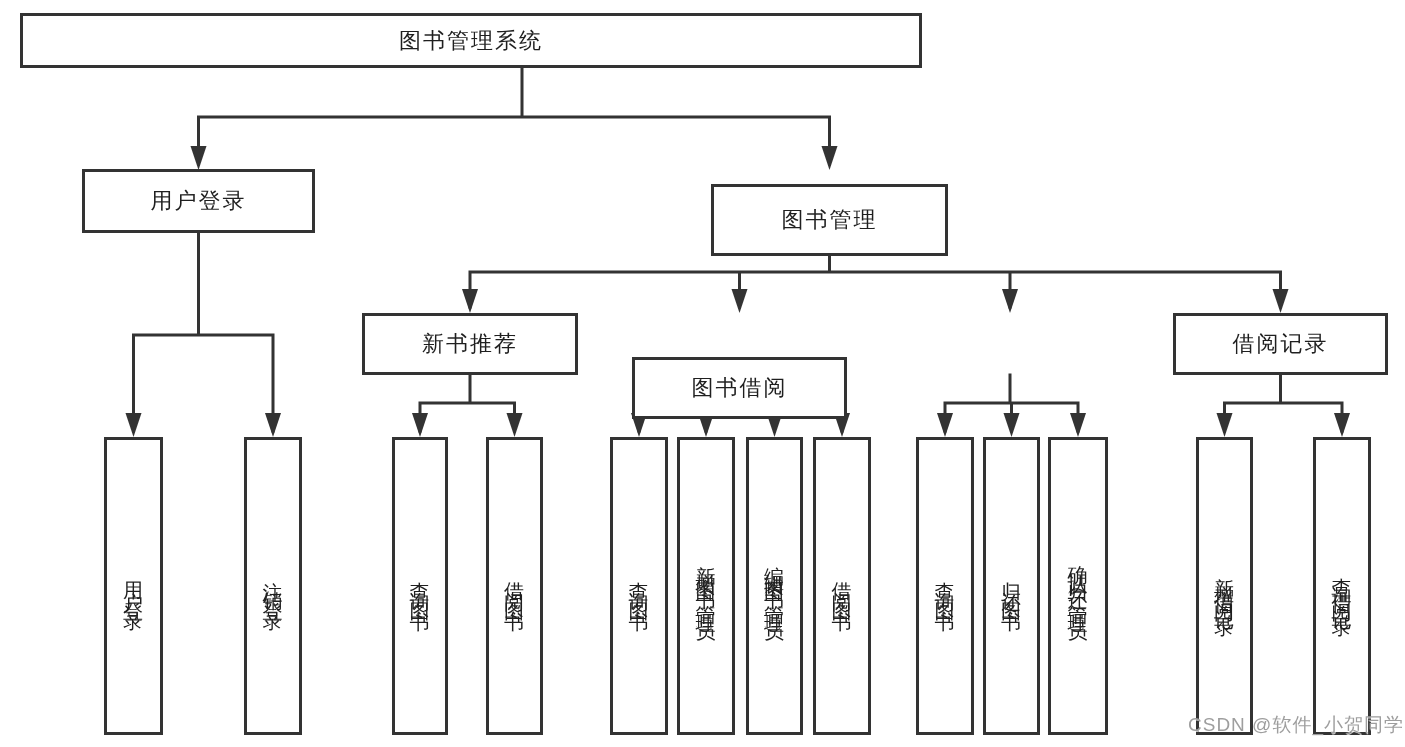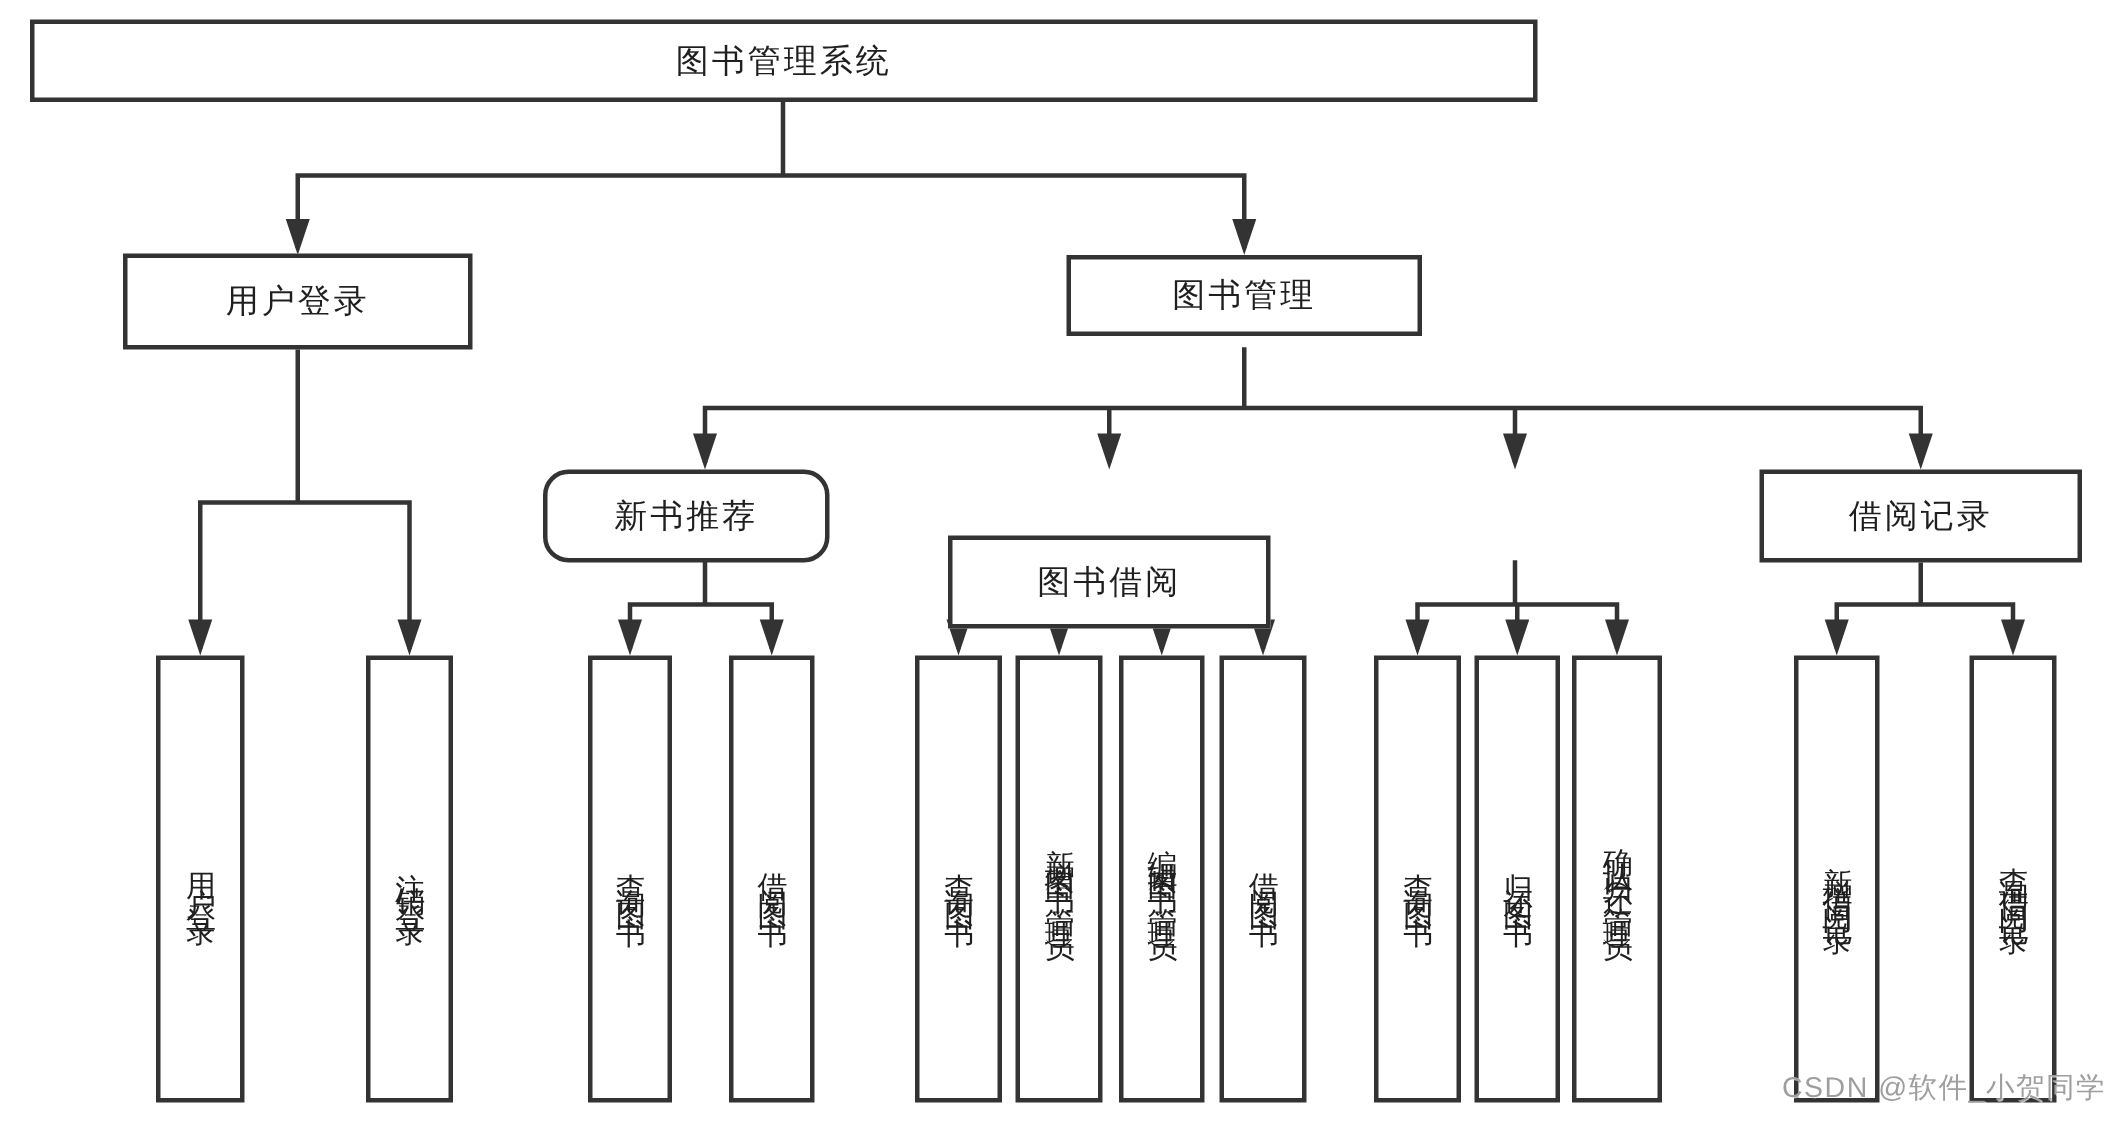--- a/index.html
+++ b/index.html
@@ -33,24 +33,24 @@
   .leaf {
     top: 437px;
     height: 298px;
     font-size: 20px;
     letter-spacing: 10px;
     writing-mode: vertical-lr;
     text-orientation: mixed;
   }
   .leaf.long { letter-spacing: 8px; }
 
-  #box-root           { left: 20px;  top: 13px;  width: 1005px; height: 55px; }
+  #box-root           { left: 20px;  top: 13px;  width: 902px; height: 55px; }
   #box-user-login     { left: 82px;  top: 169px; width: 233px;  height: 64px; }
-  #box-book-mgmt      { left: 711px; top: 170px; width: 237px;  height: 54px; }
-  #box-new-book       { left: 362px; top: 313px; width: 191px;  height: 62px; border-radius: 17px; }
+  #box-book-mgmt      { left: 711px; top: 184px; width: 237px;  height: 72px; }
+  #box-new-book       { left: 362px; top: 313px; width: 216px;  height: 62px; }
   #box-book-borrow    { left: 632px; top: 313px; width: 215px;  height: 62px; margin-top: 44px; }
   #box-current-borrow { left: 902px; top: 313px; width: 215px;  height: 62px; }
   #box-borrow-record  { left: 1173px;top: 313px; width: 215px;  height: 62px; }
 
   #box-op-user-login { left: 104px;  width: 59px; }
   #box-op-logout     { left: 244px;  width: 58px; }
   #box-nb-query      { left: 392px;  width: 56px; }
   #box-nb-borrow     { left: 486px;  width: 57px; }
   #box-bb-query      { left: 610px;  width: 58px; }
   #box-bb-add        { left: 677px;  width: 58px; }

